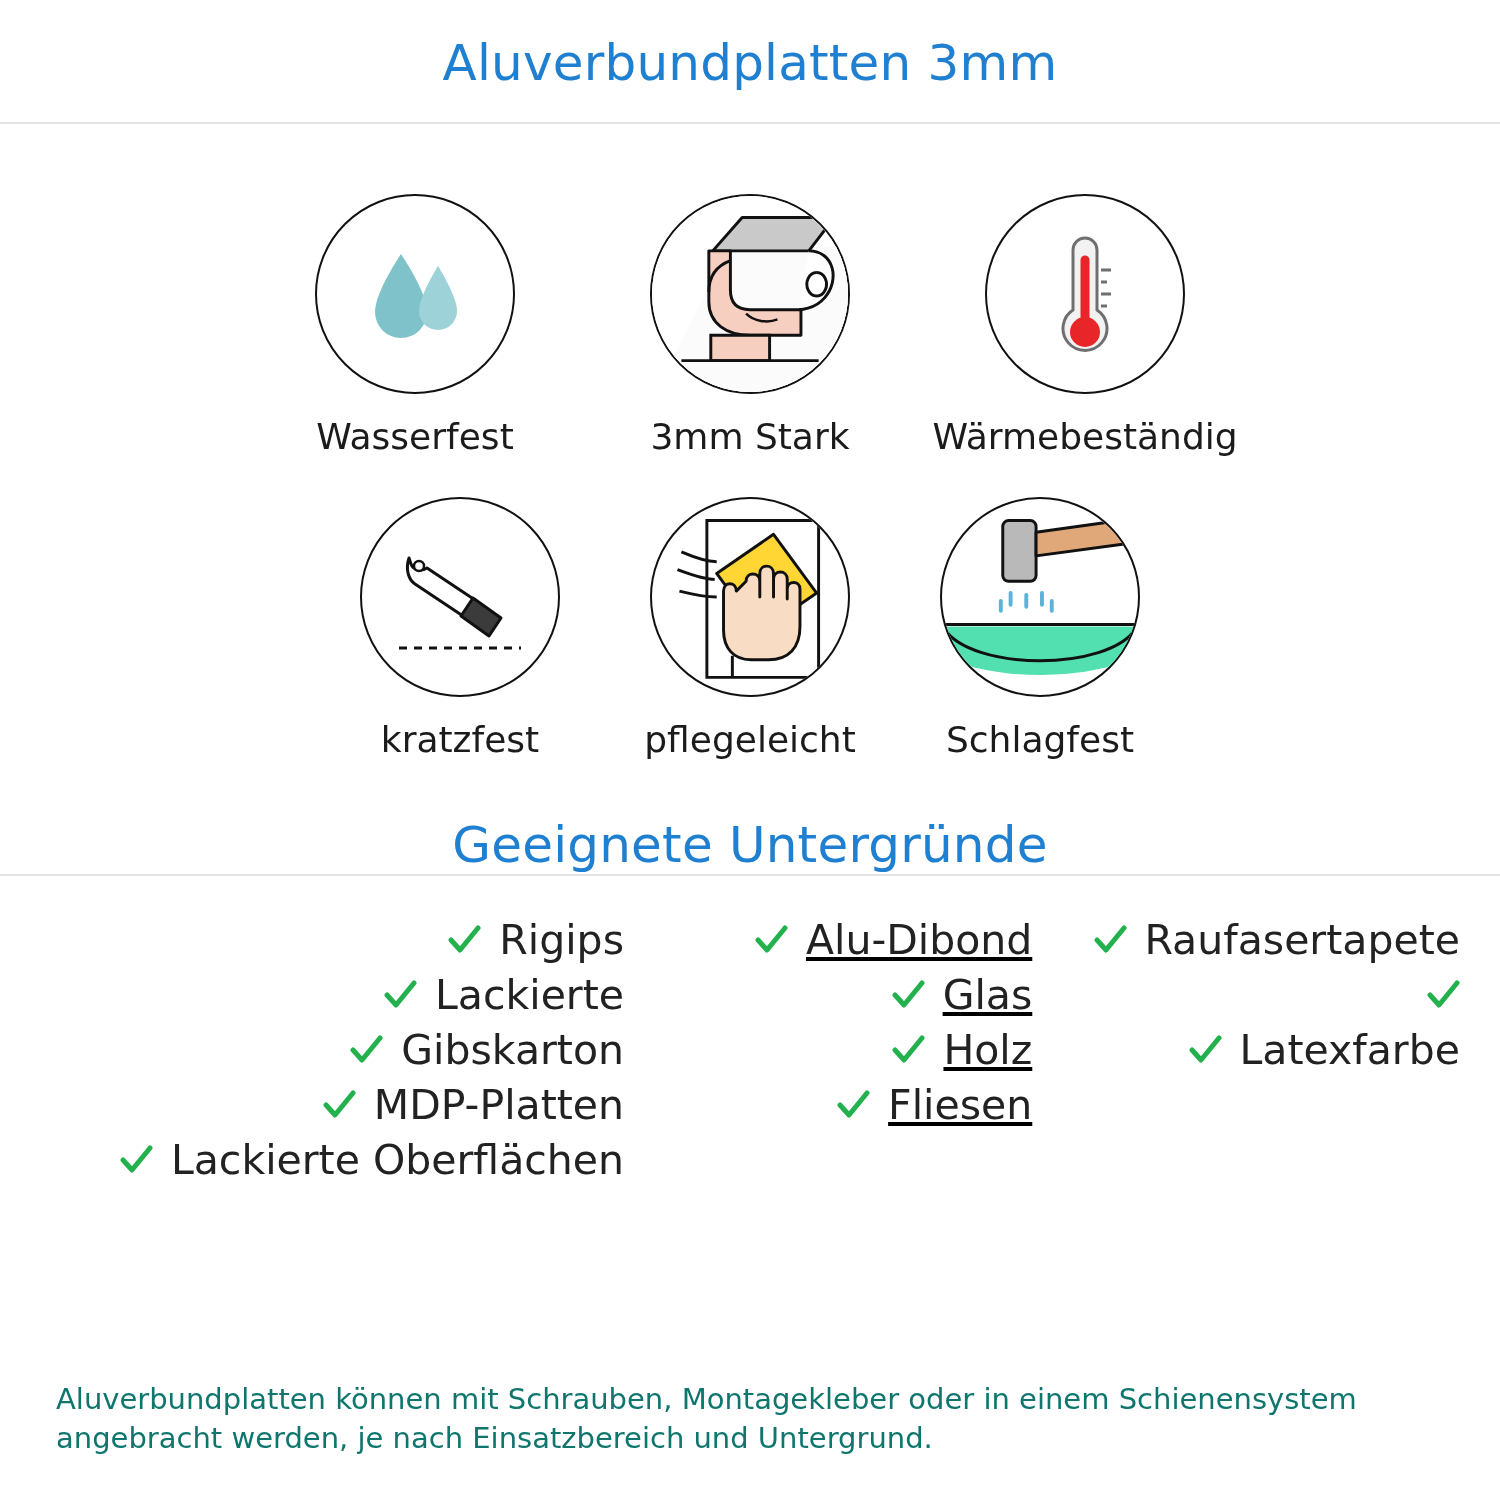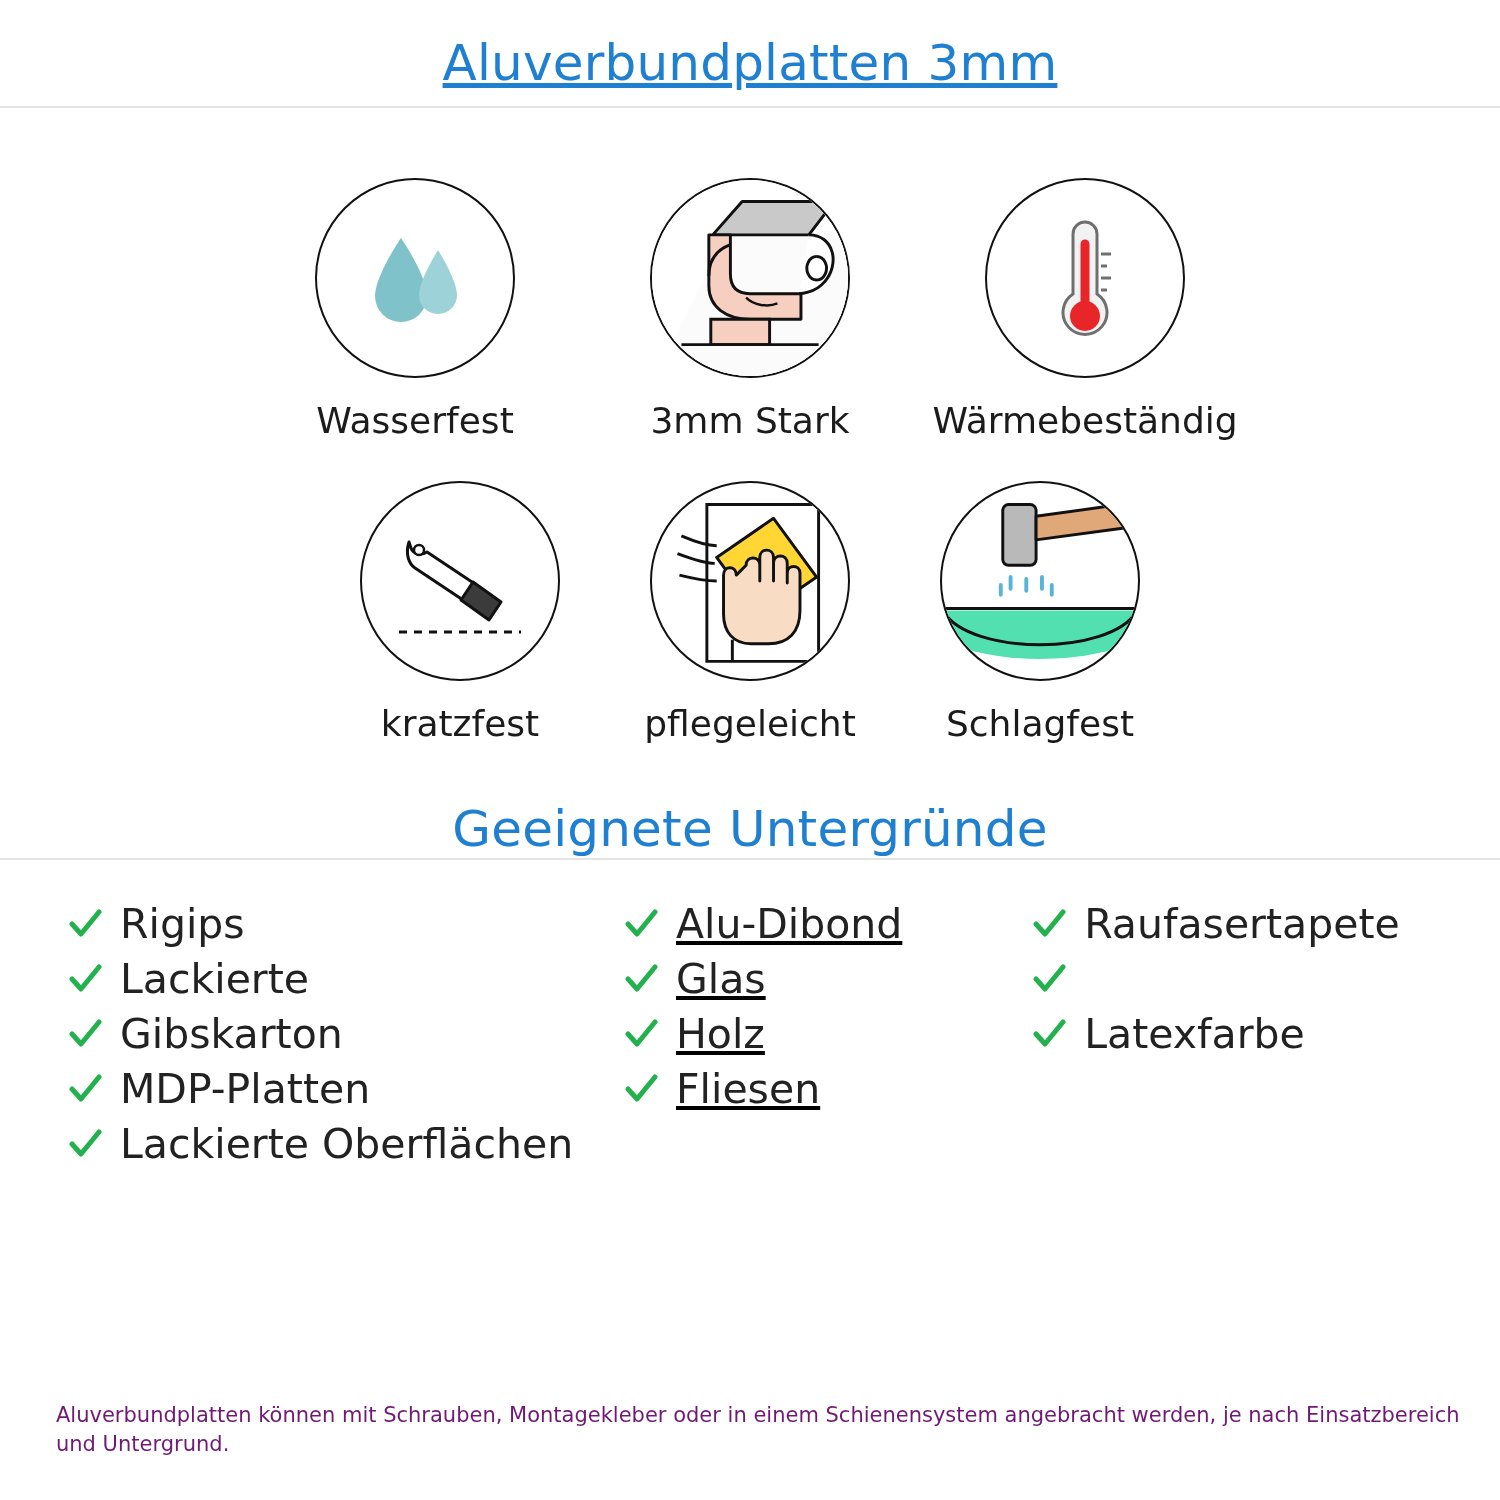--- a/index.html
+++ b/index.html
@@ -17,21 +17,21 @@
   }
 
   
   .heading {
     text-align: center;
     color: #1f7fd0;
     font-size: 50px;
     font-weight: 400;
     letter-spacing: 0.2px;
   }
-  .title-main { padding-top: 34px; padding-bottom: 14px; text-decoration: underline; }
+  .title-main { padding-top: 34px; padding-bottom: 30px; }
   .rule {
     height: 2px;
     background: #e3e3e3;
     width: 100%;
   }
 
   
   .features {
     padding: 0 30px;
   }
@@ -67,21 +67,21 @@
   }
 
   
   .title-sub { padding-top: 56px; }
 
   .lists {
     display: flex;
     padding: 36px 40px 0 40px;
     gap: 0px;
   }
-  .list-col { display: flex; flex-direction: column; }
+  .list-col { display: flex; flex-direction: column; align-items: flex-end; }
   .col1 { width: 600px; padding-left: 28px; }
   .col2 { width: 420px; text-decoration: underline; }
   .col3 { width: 440px; }
 
   .list-item {
     display: flex;
     align-items: center;
     gap: 18px;
     height: 55px;
     font-size: 41px;
@@ -93,22 +93,22 @@
     flex: 0 0 34px;
     position: relative;
   }
   .check svg { display: block; }
 
   .footnote {
     position: absolute;
     left: 56px;
     right: 40px;
     bottom: 42px;
-    color: #701a75;
-    font-size: 21px;
+    color: #0f766e;
+    font-size: 29px;
     line-height: 1.35;
   }
 </style>
 </head>
 <body>
 
 <div class="page">
 
   <div class="heading title-main">Aluverbundplatten 3mm</div>
   <div class="rule"></div>

